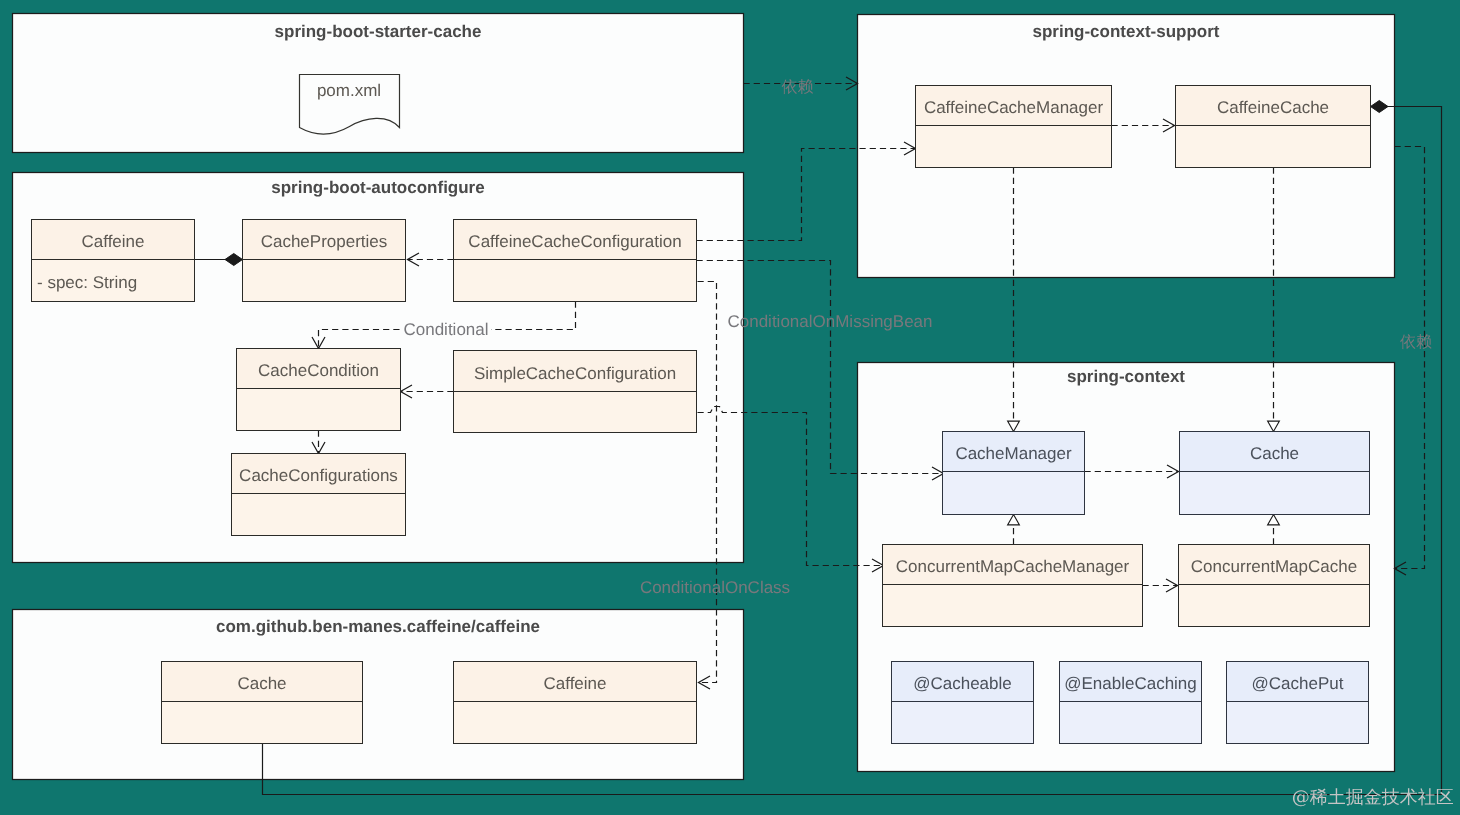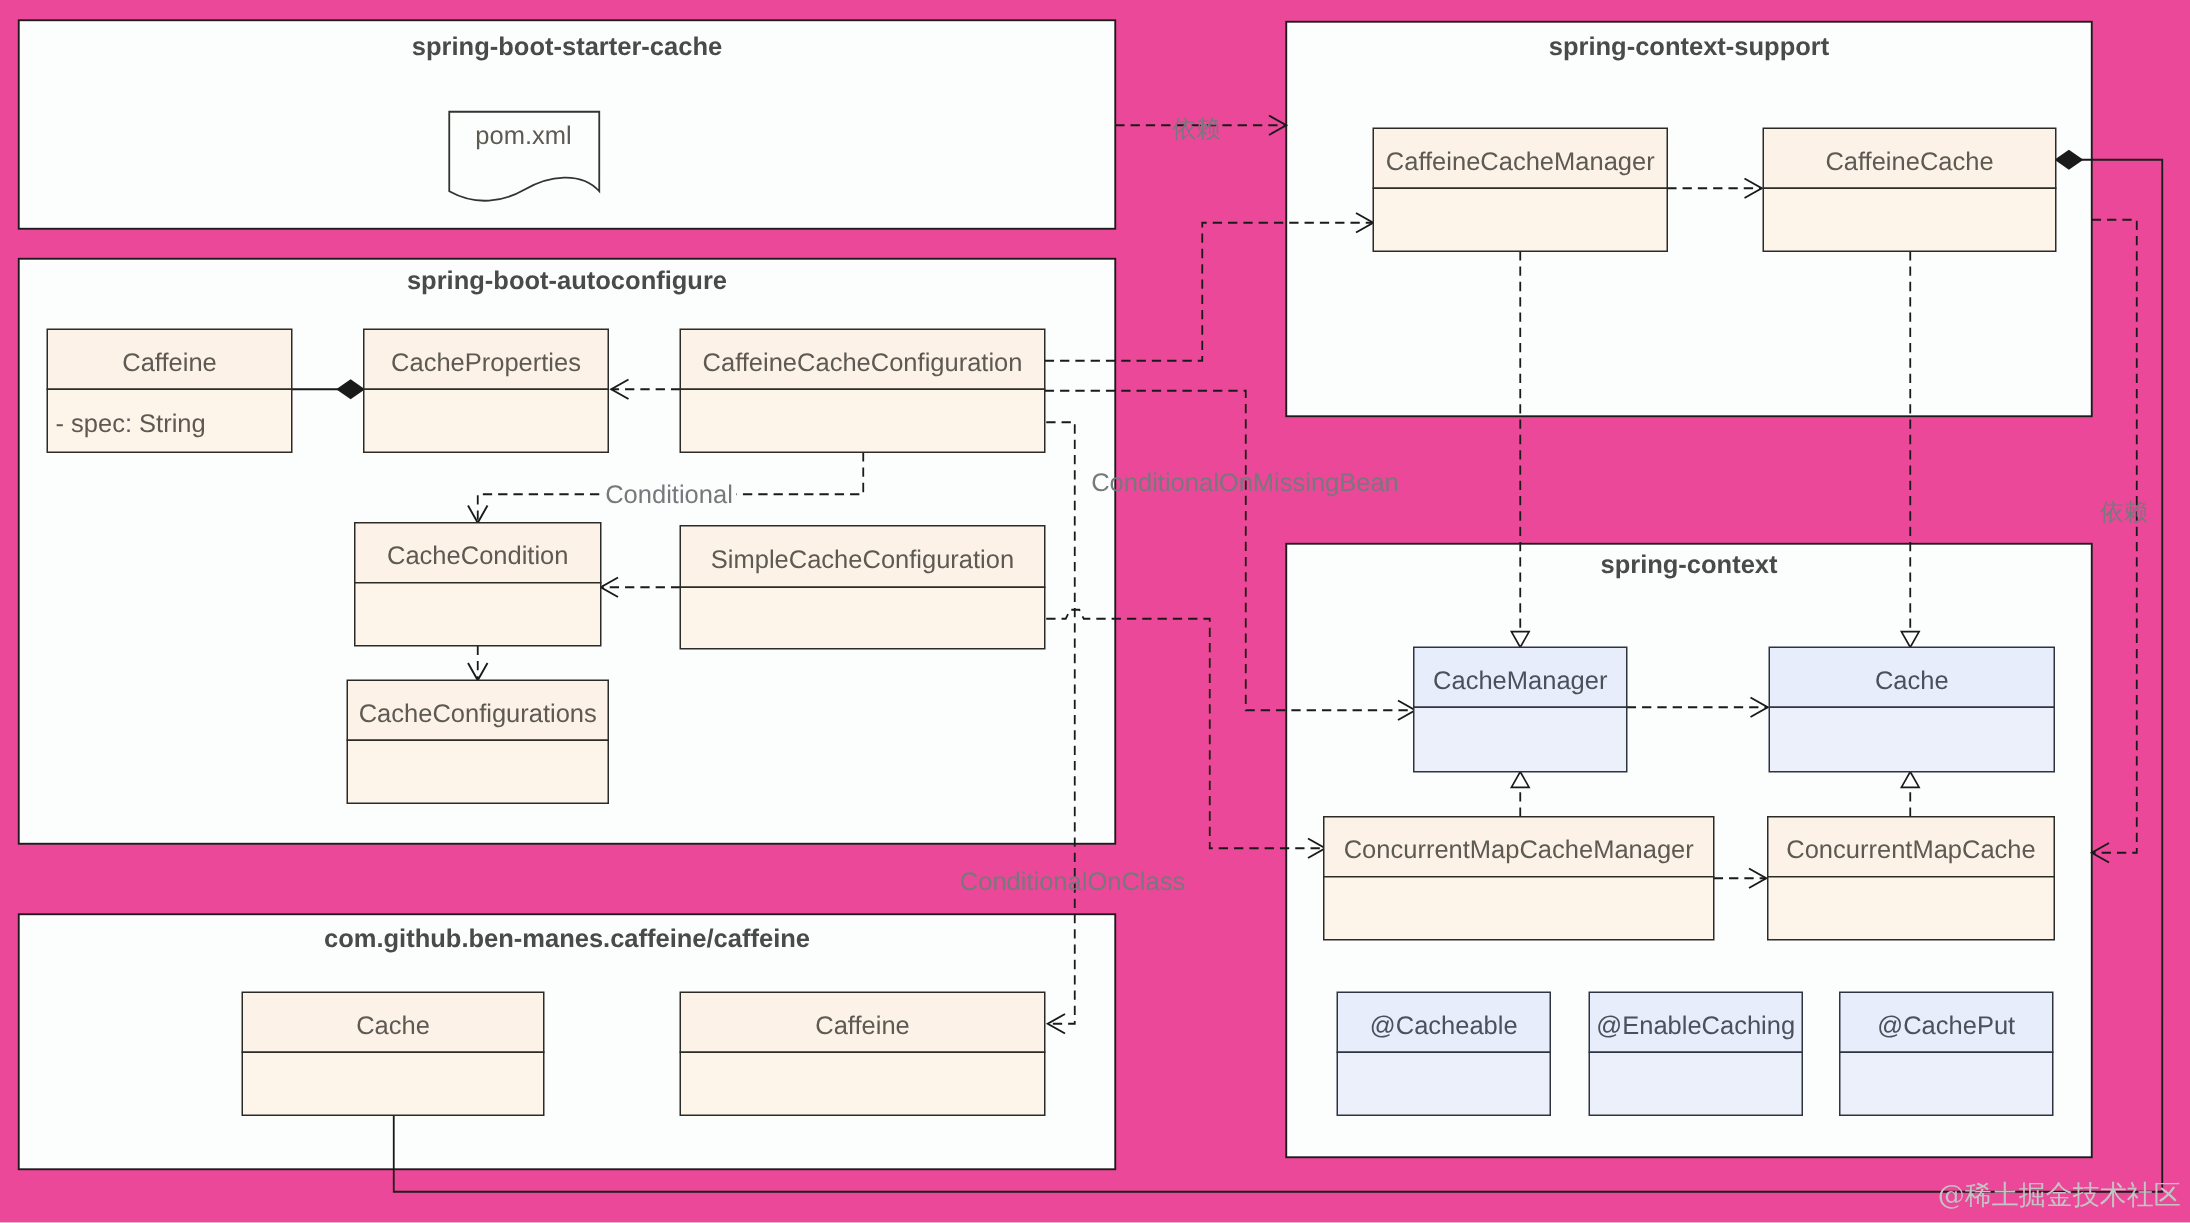--- a/index.html
+++ b/index.html
@@ -2,21 +2,21 @@
 <html><head>
 <meta charset="utf-8">
 <title>spring cache architecture diagram</title>
 <style>
   html,body{margin:0;padding:0;background:#ffffff;}
   body{width:1460px;height:815px;overflow:hidden;
        font-family:"Liberation Sans","DejaVu Sans",sans-serif;
        -webkit-font-smoothing:antialiased;
        text-rendering:geometricPrecision;}
   #svg text{paint-order:stroke;}
-  #stage{position:relative;width:1460px;height:815px;background:#ec4899;}
+  #stage{position:relative;width:1460px;height:815px;background:#0f766e;}
   #svg{position:absolute;left:0;top:0;display:block;}
   .pkg-title{font-size:17px;font-weight:bold;text-anchor:middle;
              dominant-baseline:alphabetic;}
   .cls-name{font-size:17px;text-anchor:middle;}
   .cls-attr{font-size:17px;text-anchor:start;}
   .note-label{font-size:17px;text-anchor:middle;}
   .edge-label{font-size:17px;text-anchor:middle;}
   .edge-label.cjk{font-size:16px;}
   .wm-label{font-size:18px;text-anchor:end;font-family:"DejaVu Serif",serif;}
 </style>

